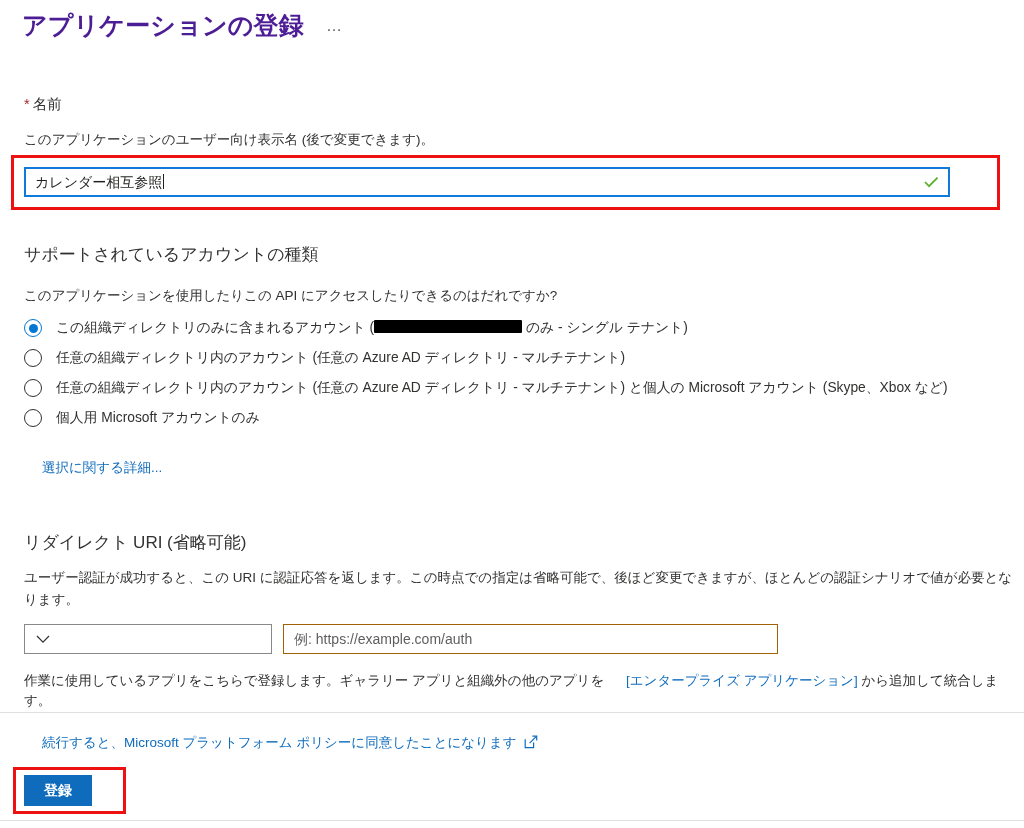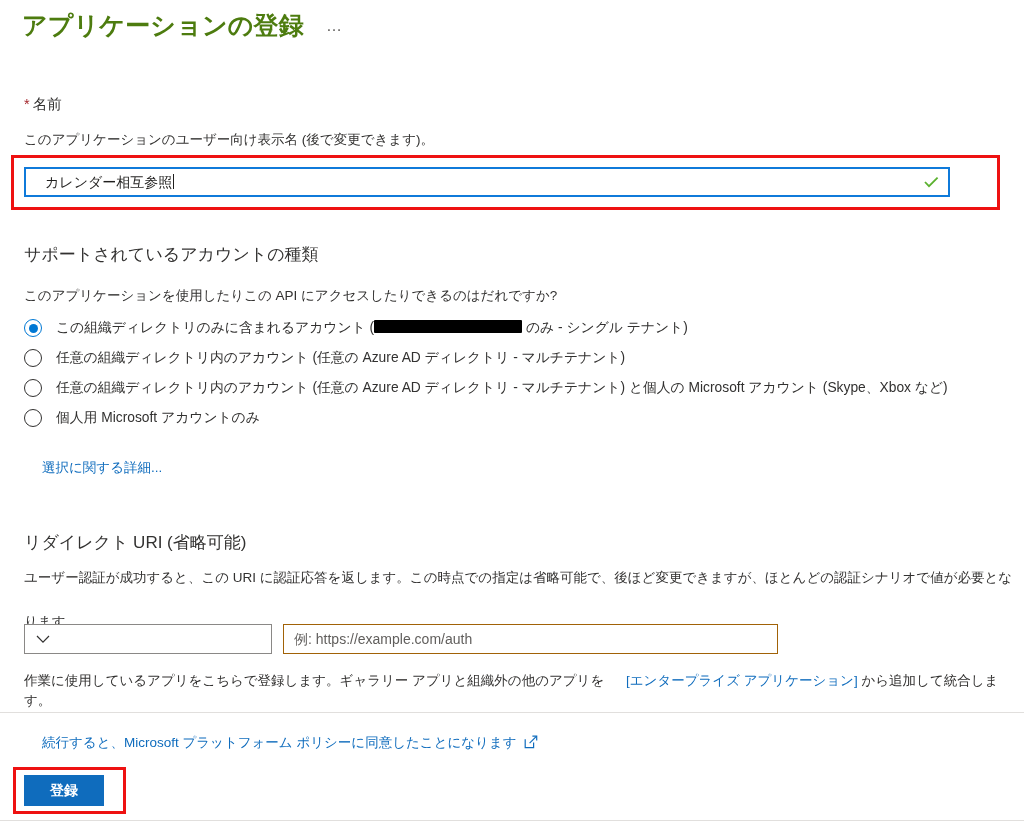--- a/index.html
+++ b/index.html
@@ -24,21 +24,21 @@
     left: 22px;
     top: 8px;
     display: flex;
     align-items: baseline;
     gap: 22px;
   }
   .page-title {
     font-size: 25px;
     font-weight: 600;
     letter-spacing: .2px;
-    color: #4d7c0f;
+    color: #4c1d95;
     line-height: 34px;
   }
   .title-ellipsis {
     font-size: 16px;
     color: #605e5c;
     letter-spacing: 1.5px;
     position: relative;
     top: -3px;
     cursor: pointer;
   }
@@ -88,21 +88,21 @@
     width: 926px;
     height: 30px;
     border: 2px solid #0f7ada;
     box-sizing: border-box;
     background: #fff;
     display: flex;
     align-items: center;
   }
   .name-field-value {
     flex: 1;
-    padding-left: 19px;
+    padding-left: 9px;
     font-size: 14px;
     color: #201f1e;
     line-height: 26px;
     white-space: nowrap;
     overflow: hidden;
   }
   .caret {
     display: inline-block;
     width: 1px;
     height: 15px;
@@ -242,21 +242,21 @@
   #register-redbox {
     left: 13px;
     top: 767px;
     width: 113px;
     height: 47px;
   }
   .register-button {
     position: absolute;
     left: 24px;
     top: 775px;
-    width: 80px;
+    width: 68px;
     height: 31px;
     background: #0f6cbd;
     border: none;
     color: #ffffff;
     font-family: "Liberation Sans", "DejaVu Sans", sans-serif;
     font-size: 14px;
     font-weight: 600;
     cursor: pointer;
     padding: 0;
   }
@@ -305,21 +305,21 @@
 
 <div class="radio-row" style="top:408px;">
   <span class="radio-mark"></span>
   <span class="radio-label">個人用 Microsoft アカウントのみ</span>
 </div>
 
 <a class="link" style="position:absolute; left:24px; top:458px;">選択に関する詳細...</a>
 
 <div class="section-heading" style="left:24px; top:531px;">リダイレクト URI (省略可能)</div>
 <div class="helper-text" style="left:24px; top:568px;">ユーザー認証が成功すると、この URI に認証応答を返します。この時点での指定は省略可能で、後ほど変更できますが、ほとんどの認証シナリオで値が必要とな</div>
-<div class="helper-text" style="left:24px; top:612px;text-align:right;">ります。</div>
+<div class="helper-text" style="left:24px; top:590px;text-align:right;">ります。</div>
 
 <div class="select-box">
   <span>
     <svg width="14" height="9" viewBox="0 0 14 9" aria-hidden="true">
       <polyline points="1,1 7,7.2 13,1" fill="none" stroke="#323130" stroke-width="1.2"></polyline>
     </svg>
   </span>
 </div>
 
 <div class="uri-input">

